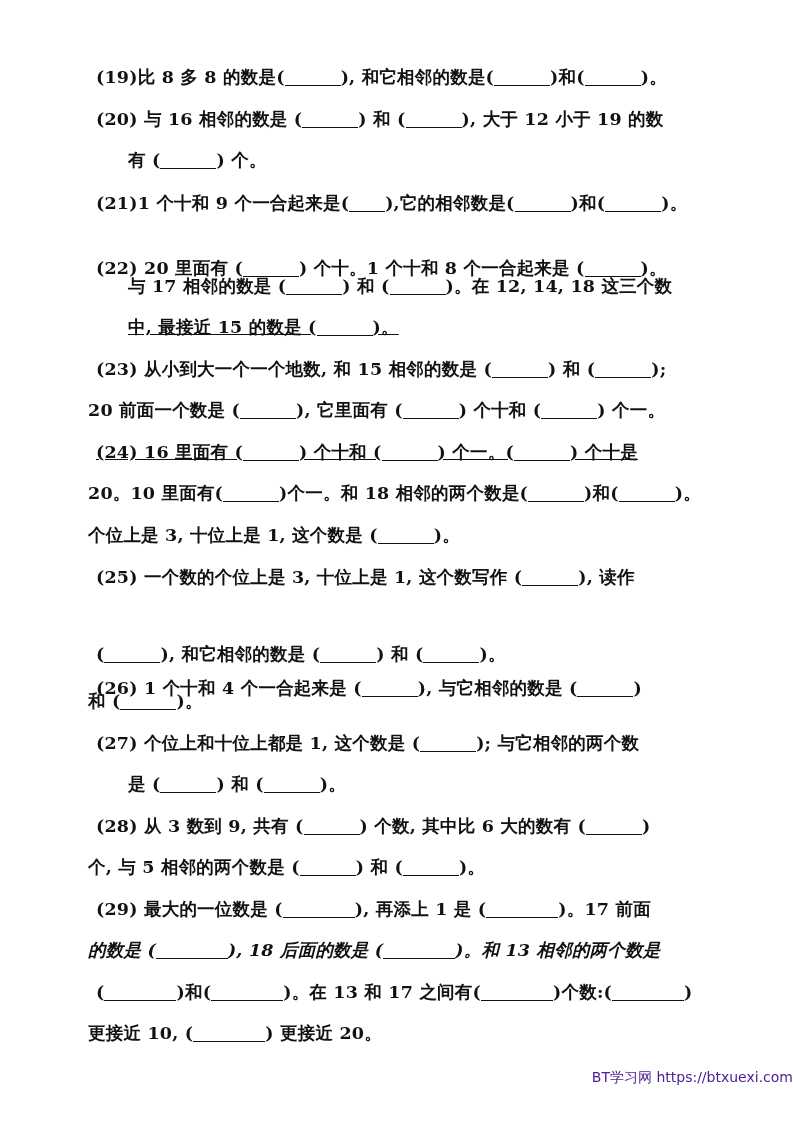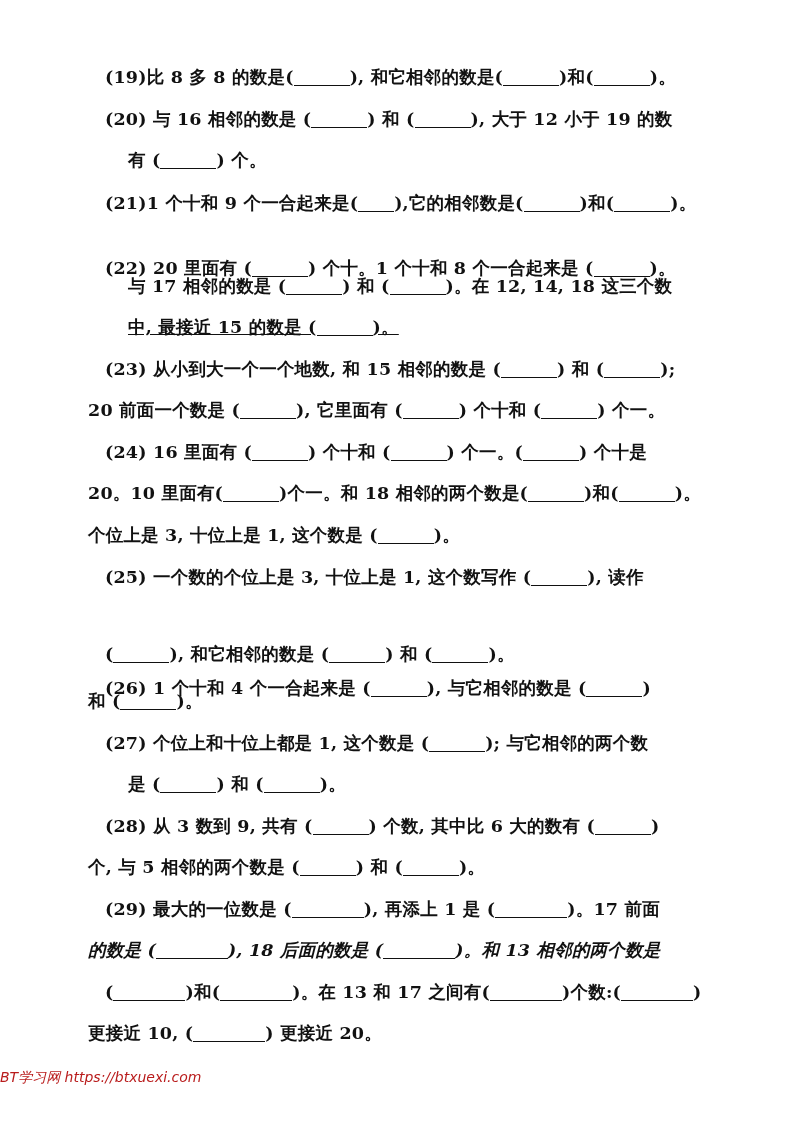--- a/index.html
+++ b/index.html
@@ -2,42 +2,42 @@
 <html><head>
 <meta charset="utf-8">
 <style>
   html, body { margin: 0; padding: 0; background: #ffffff; }
   body { width: 793px; height: 1122px; position: relative; overflow: hidden;
          font-family: "DejaVu Serif", "Liberation Serif", serif; color: #111; }
   .page { position: absolute; left: 0; top: 0; width: 793px; height: 1122px; }
   .line { position: absolute; left: 88px; font-size: 17.5px; font-weight: bold;
           white-space: nowrap; line-height: 24px; letter-spacing: 0.2px; }
   .line.indent { left: 128px; }
-  .line.q { left: 105px; }
+  .line.q { left: 96px; }
   .blank { display: inline-block; border-bottom: 1.5px solid #111; height: 18px;
            vertical-align: -3px; }
-  .footer { position: absolute; left: 0; width: 793px; top: 1069px; text-align: left;
+  .footer { position: absolute; left: 0; width: 793px; top: 1069px; text-align: right;
             font-family: "DejaVu Sans", "Liberation Sans", sans-serif; font-size: 14px;
-            color: #b91c1c; font-style: italic; }
+            color: #4c1d95; }
 </style>
 </head>
 <body>
 
 <div class="page">
   <div id="lines">
       <div class="line q" style="top: 65px;"><span>(19)比 8 多 8 的数是(</span><span class="blank" style="width: 56px;"></span><span>), 和它相邻的数是(</span><span class="blank" style="width: 56px;"></span><span>)和(</span><span class="blank" style="width: 56px;"></span><span>)。</span></div>
       <div class="line q" style="top: 107px;"><span>(20) 与 16 相邻的数是 (</span><span class="blank" style="width: 56px;"></span><span>) 和 (</span><span class="blank" style="width: 56px;"></span><span>), 大于 12 小于 19 的数</span></div>
       <div class="line indent" style="top: 148px;"><span>有 (</span><span class="blank" style="width: 56px;"></span><span>) 个。</span></div>
       <div class="line q" style="top: 191px;"><span>(21)1 个十和 9 个一合起来是(</span><span class="blank" style="width: 36px;"></span><span>),它的相邻数是(</span><span class="blank" style="width: 56px;"></span><span>)和(</span><span class="blank" style="width: 56px;"></span><span>)。</span></div>
       <div class="line q" style="top: 232px; margin-top: 24px;"><span>(22) 20 里面有 (</span><span class="blank" style="width: 56px;"></span><span>) 个十。1 个十和 8 个一合起来是 (</span><span class="blank" style="width: 56px;"></span><span>)。</span></div>
       <div class="line indent" style="top: 274px;"><span>与 17 相邻的数是 (</span><span class="blank" style="width: 56px;"></span><span>) 和 (</span><span class="blank" style="width: 56px;"></span><span>)。在 12, 14, 18 这三个数</span></div>
       <div class="line indent" style="top: 315px; text-decoration: underline;"><span>中, 最接近 15 的数是 (</span><span class="blank" style="width: 56px;"></span><span>)。</span></div>
       <div class="line q" style="top: 357px;"><span>(23) 从小到大一个一个地数, 和 15 相邻的数是 (</span><span class="blank" style="width: 56px;"></span><span>) 和 (</span><span class="blank" style="width: 56px;"></span><span>);</span></div>
       <div class="line" style="top: 398px;"><span>20 前面一个数是 (</span><span class="blank" style="width: 56px;"></span><span>), 它里面有 (</span><span class="blank" style="width: 56px;"></span><span>) 个十和 (</span><span class="blank" style="width: 56px;"></span><span>) 个一。</span></div>
-      <div class="line q" style="top: 440px;"><span>(24) 16 里面有 (</span><span class="blank" style="width: 56px;"></span><span>) 个十和 (</span><span class="blank" style="width: 56px;"></span><span>) 个一。(</span><span class="blank" style="width: 56px;"></span><span>) 个十是</span></div>
+      <div class="line q" style="top: 440px; text-decoration: underline;"><span>(24) 16 里面有 (</span><span class="blank" style="width: 56px;"></span><span>) 个十和 (</span><span class="blank" style="width: 56px;"></span><span>) 个一。(</span><span class="blank" style="width: 56px;"></span><span>) 个十是</span></div>
       <div class="line" style="top: 481px;"><span>20。10 里面有(</span><span class="blank" style="width: 56px;"></span><span>)个一。和 18 相邻的两个数是(</span><span class="blank" style="width: 56px;"></span><span>)和(</span><span class="blank" style="width: 56px;"></span><span>)。</span></div>
       <div class="line" style="top: 523px;"><span>个位上是 3, 十位上是 1, 这个数是 (</span><span class="blank" style="width: 56px;"></span><span>)。</span></div>
       <div class="line q" style="top: 565px;"><span>(25) 一个数的个位上是 3, 十位上是 1, 这个数写作 (</span><span class="blank" style="width: 56px;"></span><span>), 读作</span></div>
       <div class="line q" style="top: 606px; margin-top: 36px;"><span>(</span><span class="blank" style="width: 56px;"></span><span>), 和它相邻的数是 (</span><span class="blank" style="width: 56px;"></span><span>) 和 (</span><span class="blank" style="width: 56px;"></span><span>)。</span></div>
       <div class="line q" style="top: 648px; margin-top: 28px;"><span>(26) 1 个十和 4 个一合起来是 (</span><span class="blank" style="width: 56px;"></span><span>), 与它相邻的数是 (</span><span class="blank" style="width: 56px;"></span><span>)</span></div>
       <div class="line" style="top: 689px;"><span>和 (</span><span class="blank" style="width: 56px;"></span><span>)。</span></div>
       <div class="line q" style="top: 731px;"><span>(27) 个位上和十位上都是 1, 这个数是 (</span><span class="blank" style="width: 56px;"></span><span>); 与它相邻的两个数</span></div>
       <div class="line indent" style="top: 772px;"><span>是 (</span><span class="blank" style="width: 56px;"></span><span>) 和 (</span><span class="blank" style="width: 56px;"></span><span>)。</span></div>
       <div class="line q" style="top: 814px;"><span>(28) 从 3 数到 9, 共有 (</span><span class="blank" style="width: 56px;"></span><span>) 个数, 其中比 6 大的数有 (</span><span class="blank" style="width: 56px;"></span><span>)</span></div>
       <div class="line" style="top: 855px;"><span>个, 与 5 相邻的两个数是 (</span><span class="blank" style="width: 56px;"></span><span>) 和 (</span><span class="blank" style="width: 56px;"></span><span>)。</span></div>

